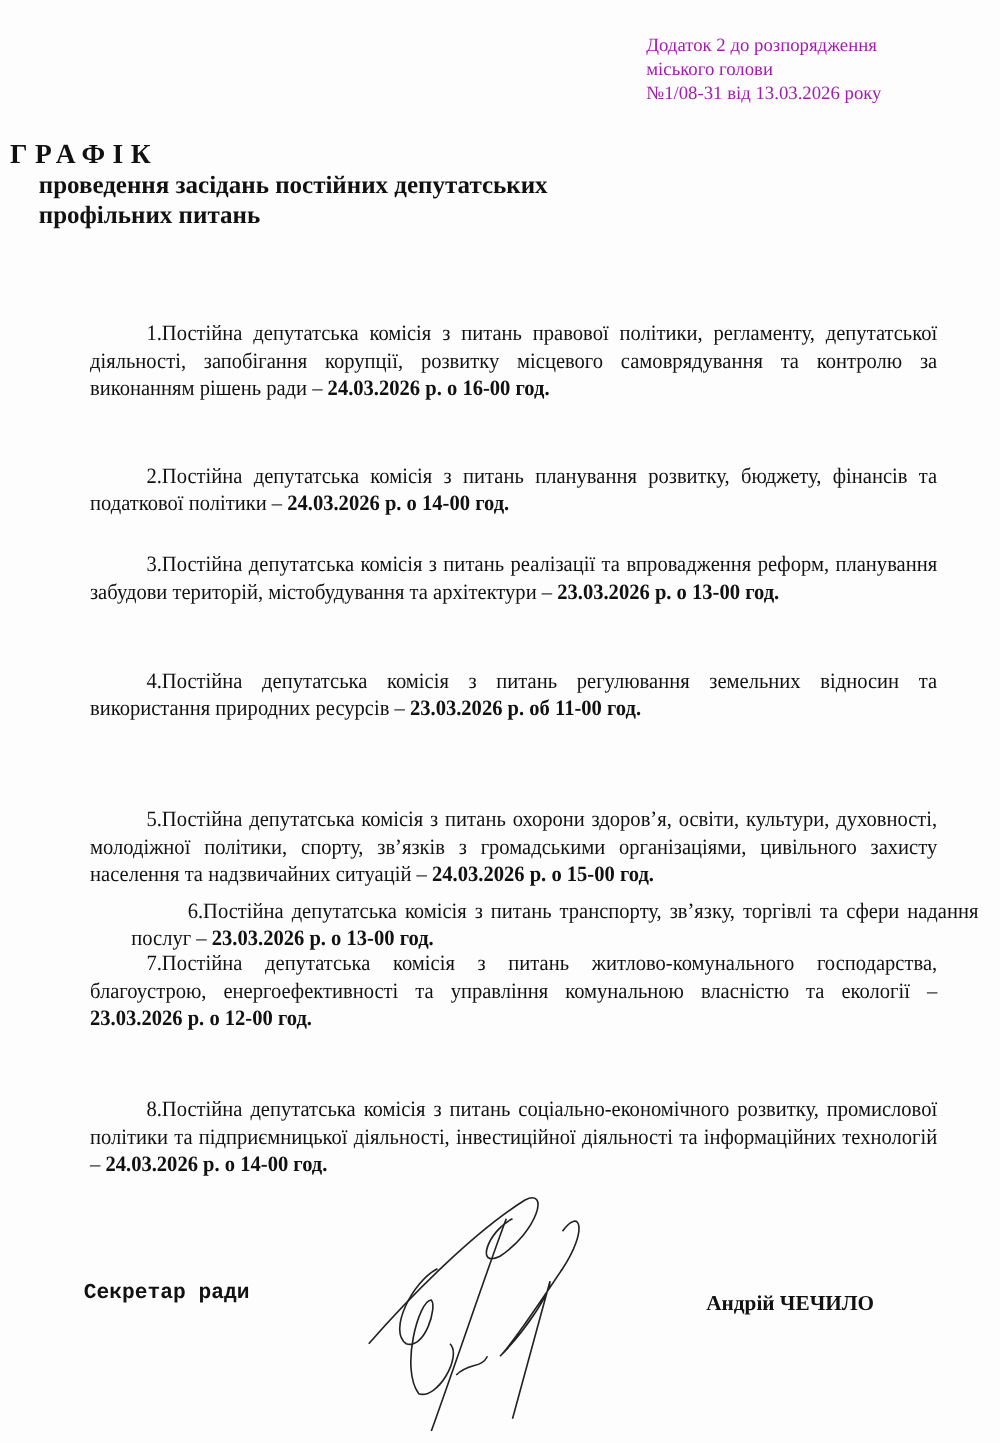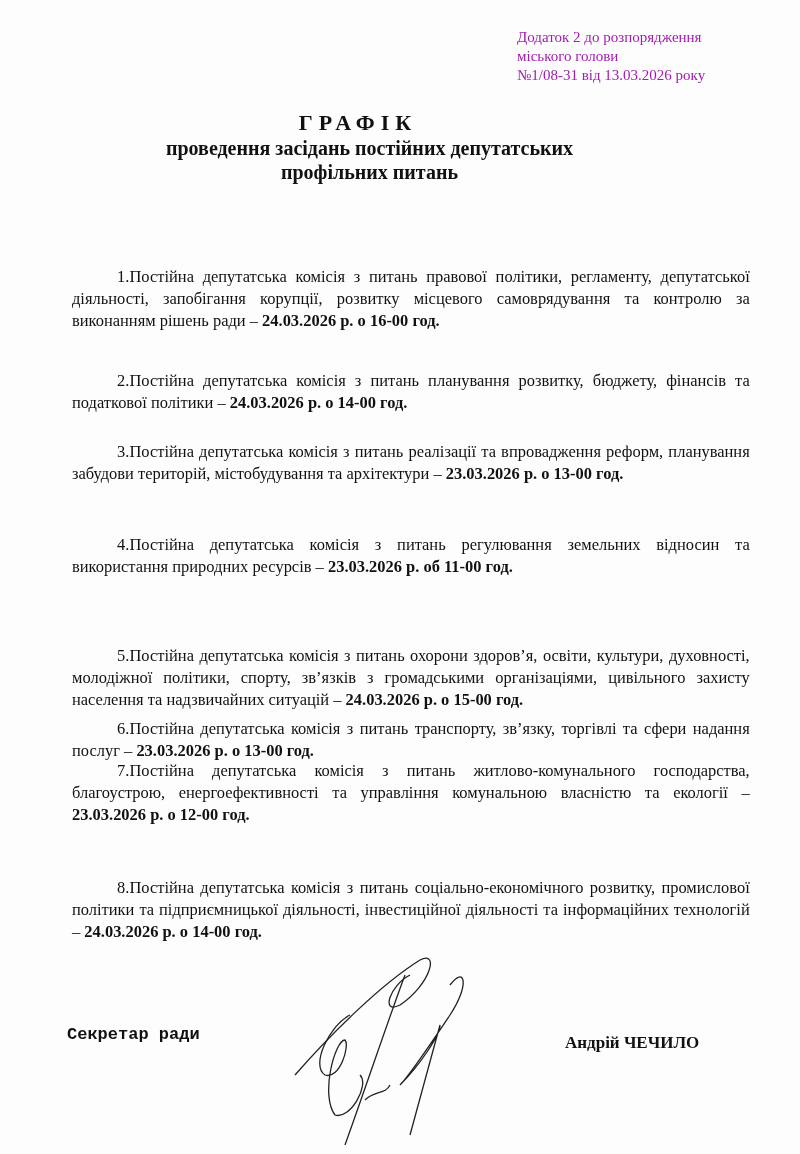--- a/index.html
+++ b/index.html
@@ -8,21 +8,21 @@
     font-family: "Liberation Serif", "DejaVu Serif", serif;
     color: #111111;
     background: #fdfdfd;
   }
   .annex {
     position: absolute; left: 517px; top: 28px;
     font-size: 15px; line-height: 19px; color: #a21caf;
   }
   .annex div { white-space: nowrap; }
   .title-block {
-    position: absolute; left: 0; top: 110px; width: 708px; text-align: center;
+    position: absolute; left: 0; top: 110px; width: 708px; text-align: left;
     font-weight: bold;
   }
   .title-main {
     font-size: 22px; letter-spacing: 6px; line-height: 26px; margin-left: 8px;
   }
   .title-sub {
     font-size: 20px; line-height: 24px; padding-left: 31px;
   }
   .items {
     position: absolute; left: 72px; top: 255px; width: 678px;
@@ -55,36 +55,36 @@
   <div>№1/08-31 від 13.03.2026 року</div>
 </div>
 
 <div class="title-block">
   <div class="title-main">ГРАФІК</div>
   <div class="title-sub">проведення засідань постійних депутатських</div>
   <div class="title-sub">профільних питань</div>
 </div>
 
 <div class="items">
-  <div class="item-wrap" style="top:0px;margin-top:10px;">
+  <div class="item-wrap" style="top:0px;">
     <p class="item"><span>1.</span><span>Постійна депутатська комісія з питань правової політики, регламенту, депутатської діяльності, запобігання корупції, розвитку місцевого самоврядування та контролю за виконанням рішень ради – </span><span class="when">24.03.2026 р. о 16-00 год.</span></p>
   </div>
   <div class="item-wrap" style="top:114px;">
     <p class="item"><span>2.</span><span>Постійна депутатська комісія з питань планування розвитку, бюджету, фінансів та податкової політики – </span><span class="when">24.03.2026 р. о 14-00 год.</span></p>
   </div>
   <div class="item-wrap" style="top:185px;">
     <p class="item"><span>3.</span><span>Постійна депутатська комісія з питань реалізації та впровадження реформ, планування забудови територій, містобудування та архітектури – </span><span class="when">23.03.2026 р. о 13-00 год.</span></p>
   </div>
   <div class="item-wrap" style="top:278px;">
     <p class="item"><span>4.</span><span>Постійна депутатська комісія з питань регулювання земельних відносин та використання природних ресурсів – </span><span class="when">23.03.2026 р. об 11-00 год.</span></p>
   </div>
   <div class="item-wrap" style="top:348px;margin-top:41px;">
     <p class="item"><span>5.</span><span>Постійна депутатська комісія з питань охорони здоров’я, освіти, культури, духовності, молодіжної політики, спорту, зв’язків з громадськими організаціями, цивільного захисту населення та надзвичайних ситуацій – </span><span class="when">24.03.2026 р. о 15-00 год.</span></p>
   </div>
-  <div class="item-wrap" style="top:462px;">
+  <div class="item-wrap" style="top:462px;margin-left:33px;">
     <p class="item"><span>6.</span><span>Постійна депутатська комісія з питань транспорту, зв’язку, торгівлі та сфери надання послуг – </span><span class="when">23.03.2026 р. о 13-00 год.</span></p>
   </div>
   <div class="item-wrap" style="top:504px;">
     <p class="item"><span>7.</span><span>Постійна депутатська комісія з питань житлово-комунального господарства, благоустрою, енергоефективності та управління комунальною власністю та екології – </span><span class="when">23.03.2026 р. о 12-00 год.</span></p>
   </div>
   <div class="item-wrap" style="top:621px;">
     <p class="item"><span>8.</span><span>Постійна депутатська комісія з питань соціально-економічного розвитку, промислової політики та підприємницької діяльності, інвестиційної діяльності та інформаційних технологій – </span><span class="when">24.03.2026 р. о 14-00 год.</span></p>
   </div>
 </div>
 

